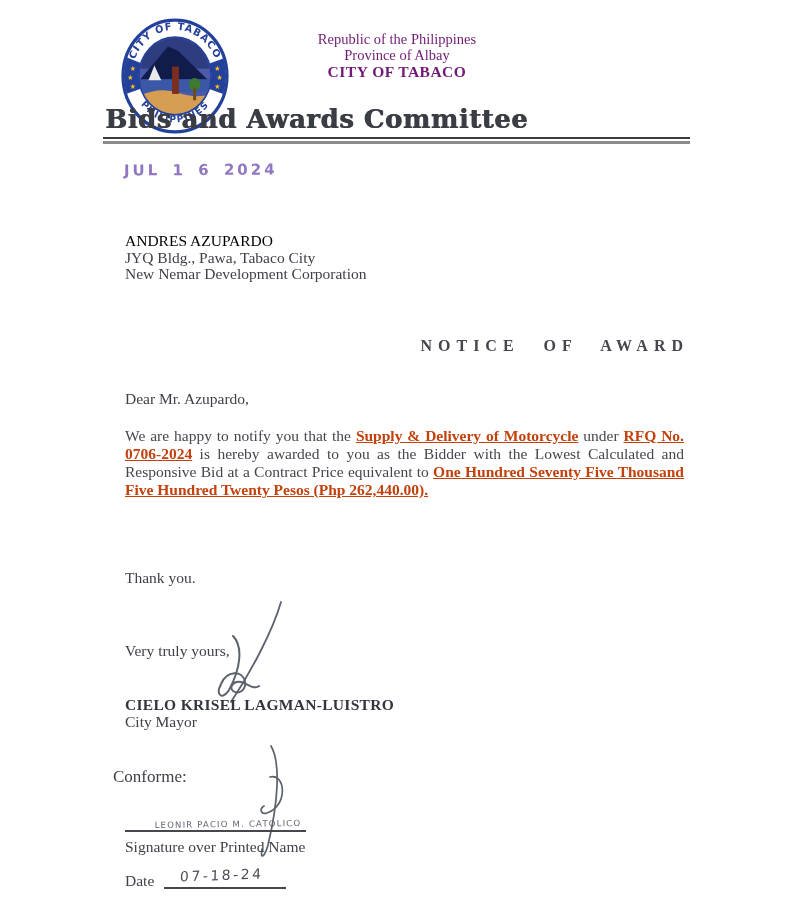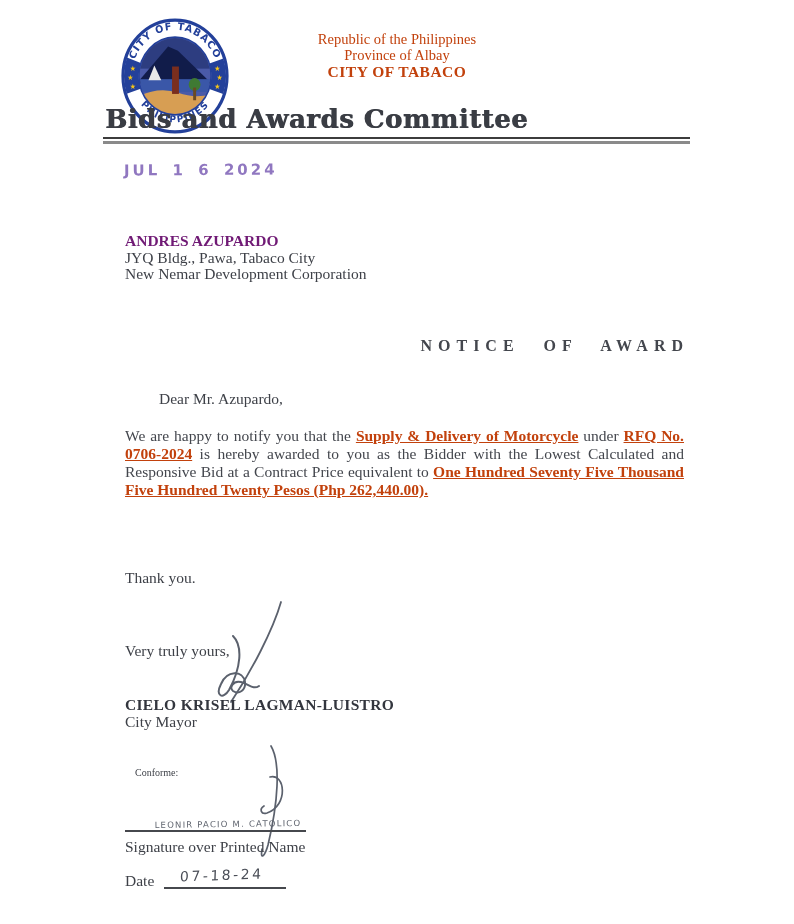--- a/index.html
+++ b/index.html
@@ -13,21 +13,21 @@
     overflow: hidden;
     color: #3e4148;
   }
   .abs { position: absolute; }
 
   
   .seal-wrap { left: 121px; top: 18px; width: 108px; height: 116px; }
   .header-text {
     left: 105px; top: 31px; width: 584px;
     text-align: center; line-height: 16px;
-    font-size: 14.5px; color: #c2410c;
+    font-size: 14.5px; color: #701a75;
   }
   .header-text .city { font-weight: bold; font-size: 15.5px; letter-spacing: .5px; margin-top: 1px; }
   .committee {
     left: 105px; top: 104px; width: 584px;
     font-family: "DejaVu Serif", serif;
     font-weight: bold;
     font-size: 26px;
     color: #3a3d44;
     letter-spacing: .5px;
     text-shadow: .7px 0 0 #3a3d44;
@@ -45,40 +45,40 @@
     font-size: 15px;
     letter-spacing: 3px;
     word-spacing: 4px;
     color: #8165b8;
     opacity: .88;
     transform: rotate(-.4deg);
   }
 
   
   .recipient { left: 125px; top: 233px; font-size: 15.5px; line-height: 16.5px; }
-  .recipient .name { font-weight: bold; color: #701a75; }
+  .recipient .name { font-weight: normal; color: #000000; }
   .title {
     left: 105px; top: 337px; width: 584px;
     text-align: right; font-weight: bold; font-size: 16px;
     letter-spacing: 6px; word-spacing: 14px; color: #43464d;
   }
-  .salutation { left: 125px; top: 390px; font-size: 15.5px; margin-left: 34px; }
+  .salutation { left: 125px; top: 390px; font-size: 15.5px; }
   .para { font-size: 15.5px; line-height: 18px; text-align: justify; color: #43464d; }
   .para b { color: #c2410c; text-decoration: underline; }
   .p1 { left: 125px; top: 427px; width: 559px; }
   .p2 { left: 125px; top: 516px; width: 559px; }
   .thanks { left: 125px; top: 569px; font-size: 15.5px; }
   .valediction { left: 125px; top: 642px; font-size: 15.5px; }
 
   .main-sig { left: 203px; top: 596px; width: 98px; height: 110px; }
   .signatory-name { left: 125px; top: 696px; font-size: 15.5px; font-weight: bold; color: #33363e; letter-spacing: .3px; }
   .signatory-title { left: 125px; top: 713px; font-size: 15.5px; }
 
   
-  .conforme-label { left: 135px; top: 767px; font-size: 10px; }
+  .conforme-label { left: 113px; top: 767px; font-size: 17px; }
   .conforme-sig { left: 247px; top: 743px; width: 62px; height: 122px; }
   .printed-name {
     left: 148px; top: 819px; width: 160px; text-align: center;
     font-family: "DejaVu Sans", sans-serif;
     font-size: 8.5px; letter-spacing: 1.2px; color: #60656f;
     transform: rotate(-.8deg); white-space: nowrap;
   }
   .name-line { left: 125px; top: 812px; width: 181px; height: 20px; border-bottom: 2px solid #46484d; }
   .sig-caption { left: 125px; top: 838px; font-size: 15.5px; }
   .date-label { left: 125px; top: 872px; font-size: 15.5px; }

